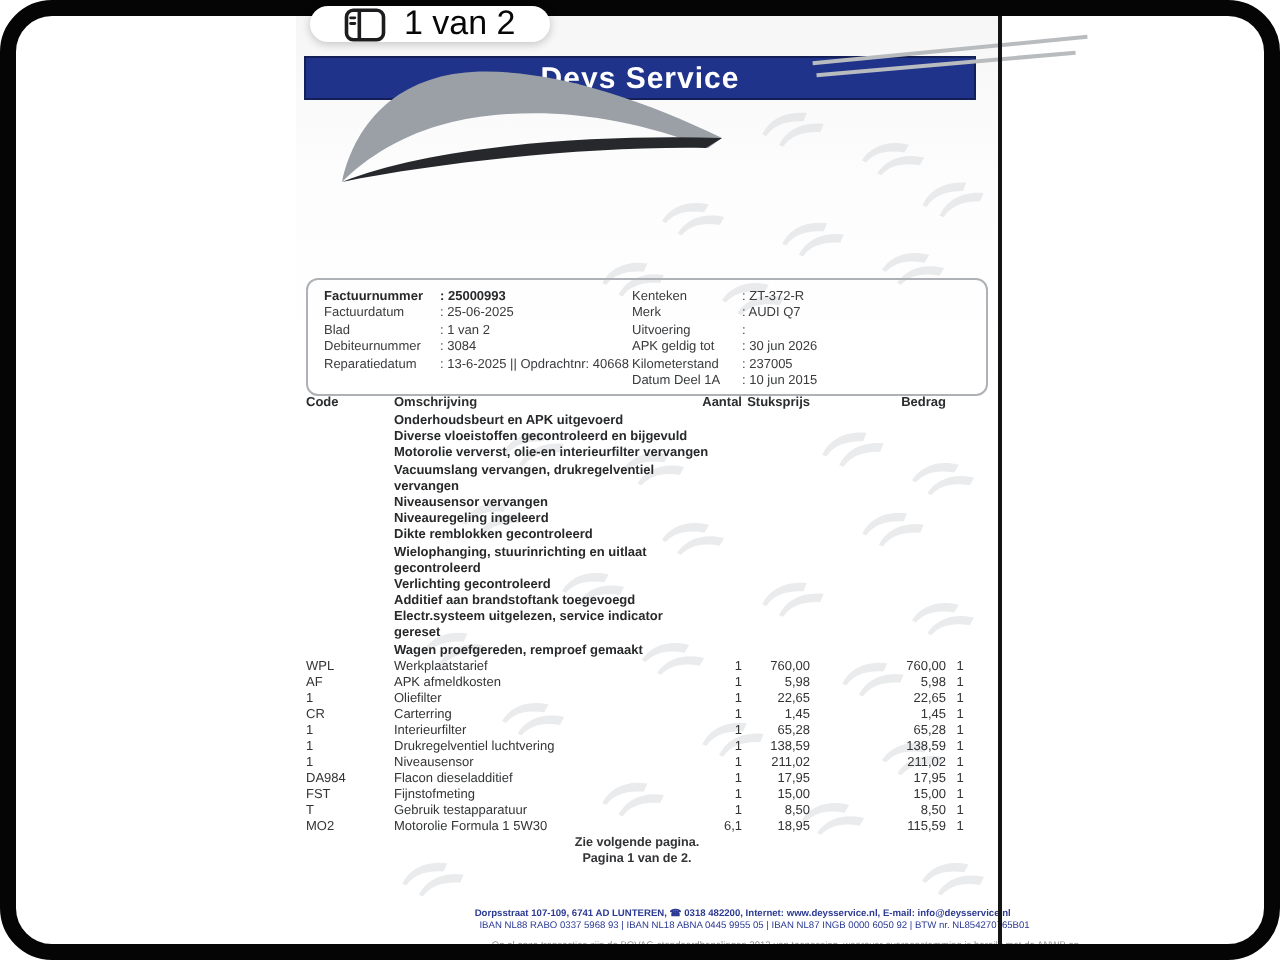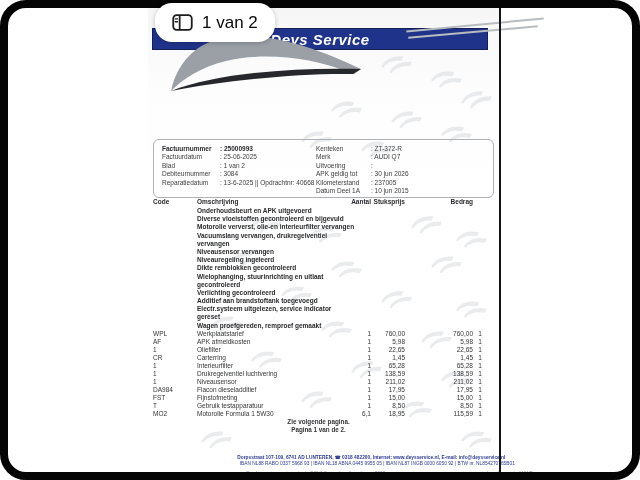--- a/index.html
+++ b/index.html
@@ -12,21 +12,21 @@
   
   .paper{position:absolute;left:148px;top:8px;width:352px;height:464px;background:linear-gradient(180deg,#f6f6f7 0%,#fdfdfe 18%,#ffffff 40%);z-index:1}
   .paper-edge{position:absolute;left:499px;top:8px;width:2px;height:464px;background:#141414;z-index:6}
 
   .diag{position:absolute;background:#b9bcbf;height:1.5px;z-index:2}
   .diag.a{left:258px;top:16px;width:138px;transform:rotate(-5.5deg)}
   .diag.b{left:260px;top:23px;width:130px;transform:rotate(-5deg)}
 
   
   .banner{position:absolute;left:4px;top:20px;width:336px;height:22px;display:flex;align-items:center;justify-content:center;border:1px solid #151f57}
-  .banner-title{color:#fff;font-size:15px;font-weight:bold;font-style:italic;letter-spacing:.5px}
+  .banner-title{color:#fff;font-size:15px;font-weight:bold;letter-spacing:.5px}
 
   .logo{position:absolute;left:8px;top:25px;z-index:3}
 
   
   .wm{position:absolute;z-index:0;opacity:.55}
 
   
   .info-box{position:absolute;left:5px;top:131px;width:341px;height:59px;border:1px solid #aeb1b5;border-radius:6px;font-size:6.5px;color:#3a3b3d;z-index:2}
   .info-col{position:absolute;top:5px}
   .info-col.left{left:8px}
@@ -53,21 +53,21 @@
   
   .footer{position:absolute;left:0;top:439px;width:352px;text-align:center;z-index:2}
   .fline{height:6px}
   .tiny{display:inline-block;font-size:8px;transform:scale(.6);transform-origin:50% 20%;white-space:nowrap}
   .blue{color:#2b3a92}
   .bold{font-weight:bold}
   .gray{color:#8d9093}
   .gap{height:4px}
 
   
-  .pill{position:absolute;left:155px;top:3px;height:39px;padding:0 17px;background:#fff;border-radius:17px;display:flex;align-items:center;gap:9px;box-shadow:0 1px 5px rgba(0,0,0,.22);z-index:70;cursor:pointer}
+  .pill{position:absolute;left:155px;top:3px;height:18px;padding:0 17px;background:#fff;border-radius:17px;display:flex;align-items:center;gap:9px;box-shadow:0 1px 5px rgba(0,0,0,.22);z-index:70;cursor:pointer}
   .pill-label{font-size:17px;color:#070707}
 </style>
 </head>
 <body>
 
 <svg width="0" height="0" style="position:absolute">
   <defs>
     <g id="wm-glyph">
       <path d="M1,11 C5,4 13,0 24,2 L22,6 C13,5 7,7 3,12 Z"></path>
       <path d="M9,17 C13,10 21,6 32,8 L30,12 C21,11 15,13 11,18 Z"></path>

